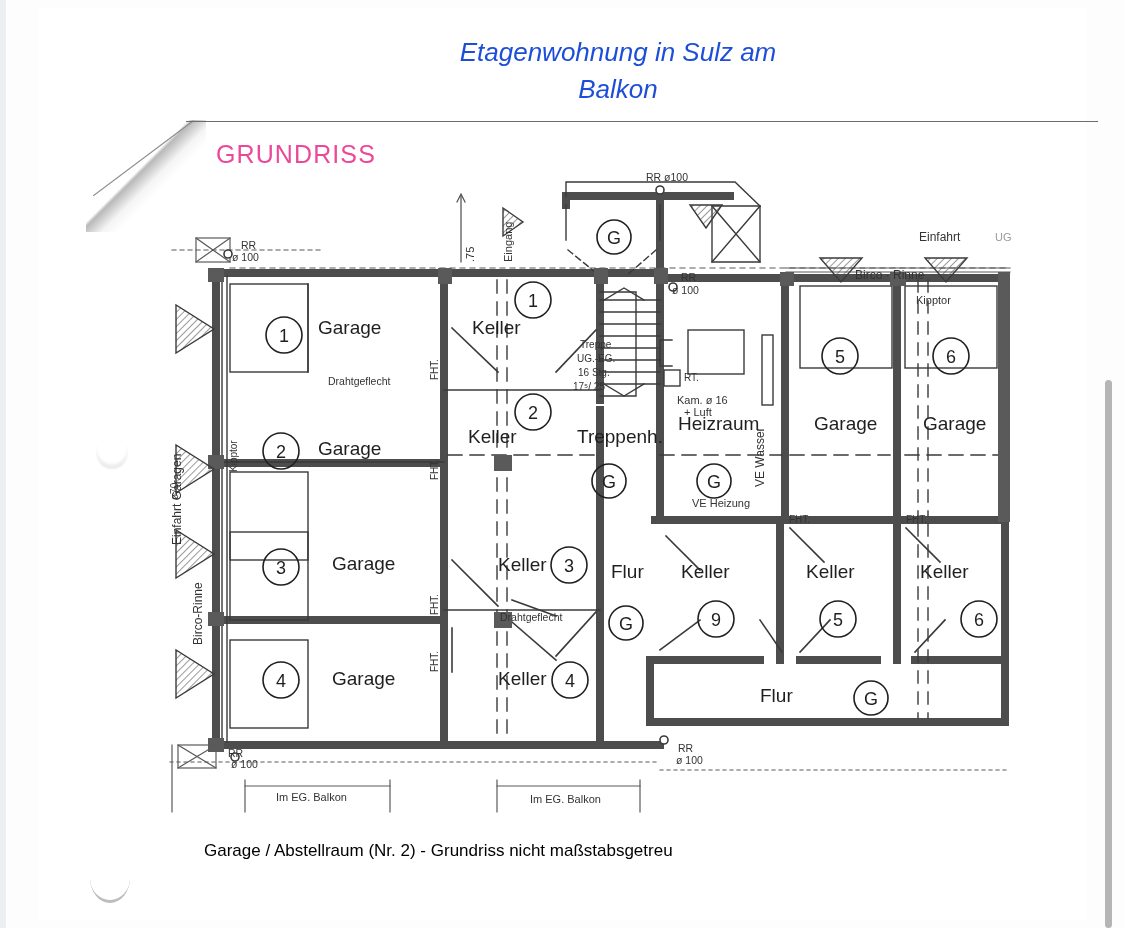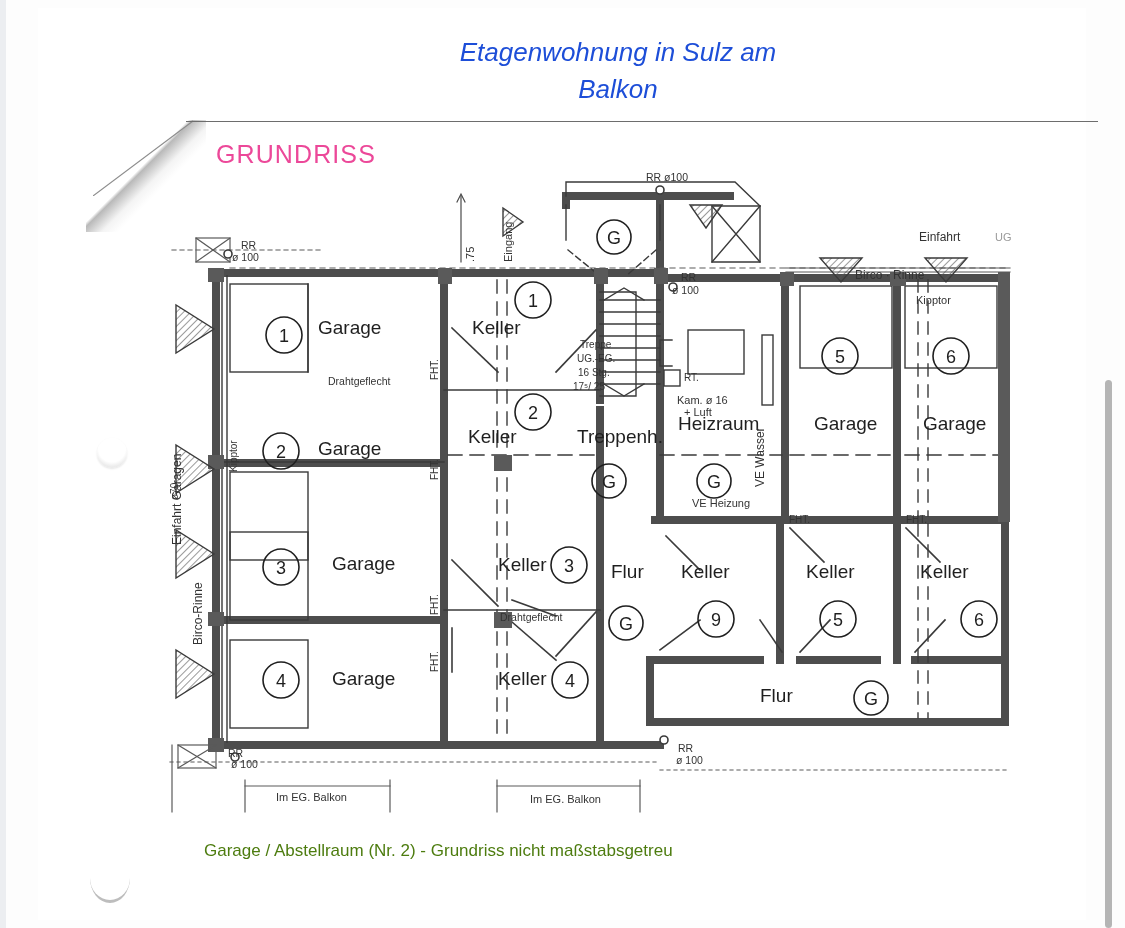--- a/index.html
+++ b/index.html
@@ -26,21 +26,21 @@
     background:linear-gradient(135deg,#ffffff 0 44%,#b9b9b9 46%,#f4f4f4 55%,#ffffff 62%);
     clip-path:polygon(0 72%,46% 0,100% 0,100% 100%,0 100%);}
   #topline{position:absolute;left:148px;top:113px;width:912px;height:1px;background:#6d6d6d;}
   #topline-diag{position:absolute;left:55px;top:112px;width:100px;height:76px;}
 
   
   #title{position:absolute;left:300px;top:26px;width:560px;text-align:center;
     font-style:italic;font-size:26px;line-height:37px;color:#1d4ed8;
     font-family:"Liberation Sans", sans-serif;}
   #grundriss{position:absolute;left:166px;top:132px;font-size:25px;letter-spacing:1.1px;color:#ec4899;margin-left:12px;}
-  #caption{position:absolute;left:166px;top:833px;font-size:17px;color:#4d7c0f;}
+  #caption{position:absolute;left:166px;top:833px;font-size:17px;color:#000000;}
 
   
   #plan{position:absolute;left:0;top:0;width:1125px;height:928px;}
   #plan svg{display:block;}
 
   
   .ghost{position:absolute;border-radius:50%;}
   #ghost-circle{left:97px;top:438px;width:30px;height:30px;
      background:radial-gradient(circle at 50% 35%,#ffffff 55%,#ededed 72%,#d8d8d8 100%);
      box-shadow:0 1px 2px rgba(0,0,0,.10);}

